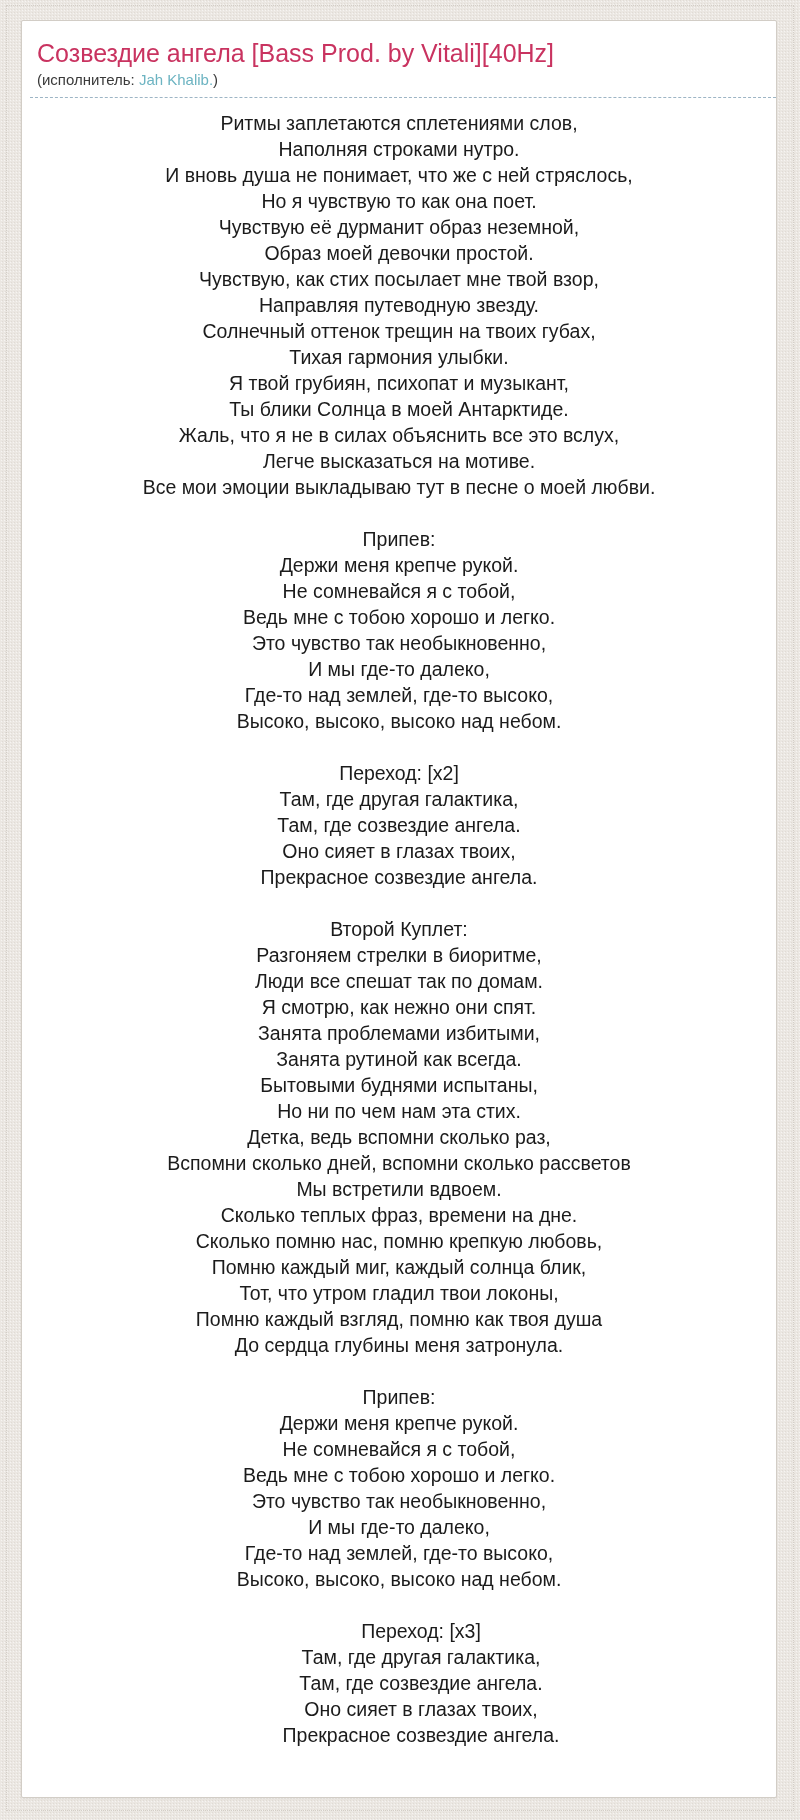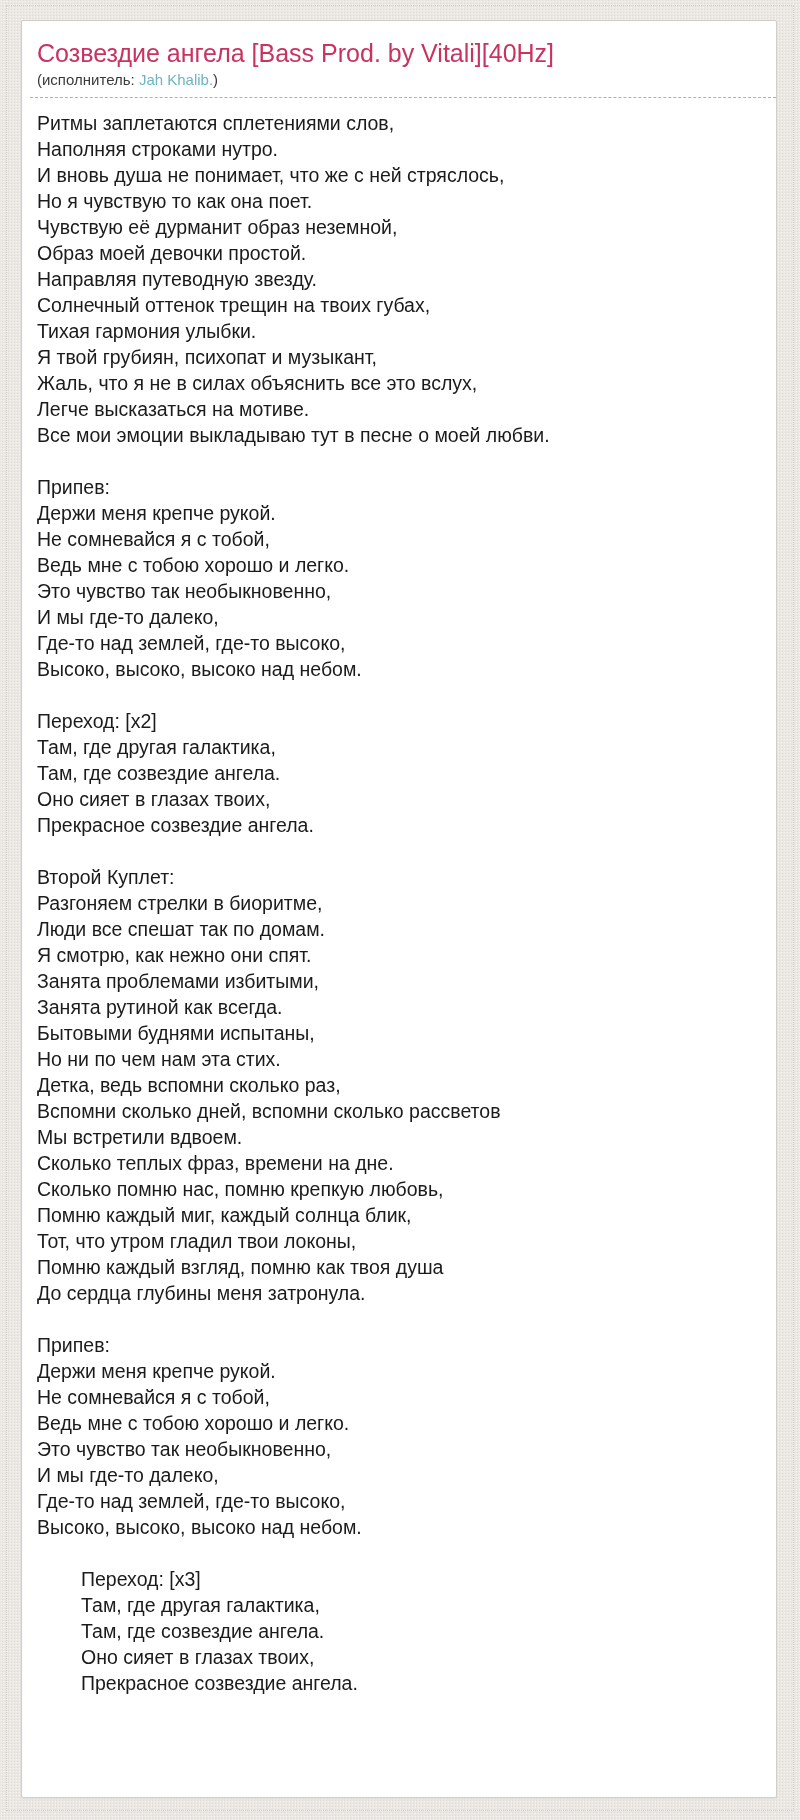--- a/index.html
+++ b/index.html
@@ -59,21 +59,21 @@
     border: 0;
     border-bottom: 1px dashed #9db5c5;
     height: 0;
   }
   .lyrics {
     margin-top: 12px;
     font-size: 19.5px;
     line-height: 26px;
     color: #1b1b1b;
   }
-  .stanza { margin: 0 0 26px 0; }
+  .stanza { margin: 0 0 26px 0; text-align: center; }
   .stanza:last-child { margin-bottom: 0; margin-left: 44px; }
   .lyric-line { white-space: pre-wrap; }
 </style>
 </head>
 <body>
 
 <div class="page">
   <div class="page-frame"></div>
 
   <div class="card">
@@ -87,24 +87,26 @@
     <hr class="header-sep">
 
     <div class="lyrics" id="lyrics-root">
         <div class="stanza">
           <div class="lyric-line">Ритмы заплетаются сплетениями слов,</div>
           <div class="lyric-line">Наполняя строками нутро.</div>
           <div class="lyric-line">И вновь душа не понимает, что же с ней стряслось,</div>
           <div class="lyric-line">Но я чувствую то как она поет.</div>
           <div class="lyric-line">Чувствую её дурманит образ неземной,</div>
           <div class="lyric-line">Образ моей девочки простой.</div>
+          <div class="lyric-line">Чувствую, как стих посылает мне твой взор,</div>
           <div class="lyric-line">Направляя путеводную звезду.</div>
           <div class="lyric-line">Солнечный оттенок трещин на твоих губах,</div>
           <div class="lyric-line">Тихая гармония улыбки.</div>
           <div class="lyric-line">Я твой грубиян, психопат и музыкант,</div>
+          <div class="lyric-line">Ты блики Солнца в моей Антарктиде.</div>
           <div class="lyric-line">Жаль, что я не в силах объяснить все это вслух,</div>
           <div class="lyric-line">Легче высказаться на мотиве.</div>
           <div class="lyric-line">Все мои эмоции выкладываю тут в песне о моей любви.</div>
         </div>
         <div class="stanza">
           <div class="lyric-line">Припев:</div>
           <div class="lyric-line">Держи меня крепче рукой.</div>
           <div class="lyric-line">Не сомневайся я с тобой,</div>
           <div class="lyric-line">Ведь мне с тобою хорошо и легко.</div>
           <div class="lyric-line">Это чувство так необыкновенно,</div>

